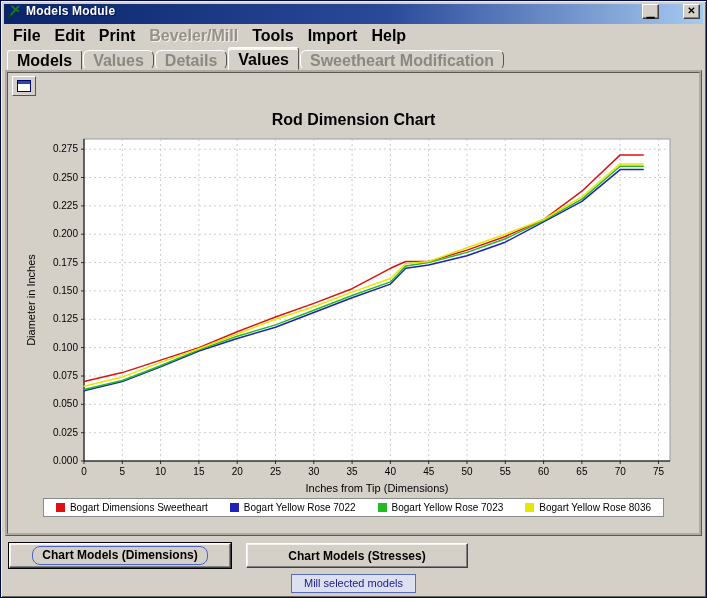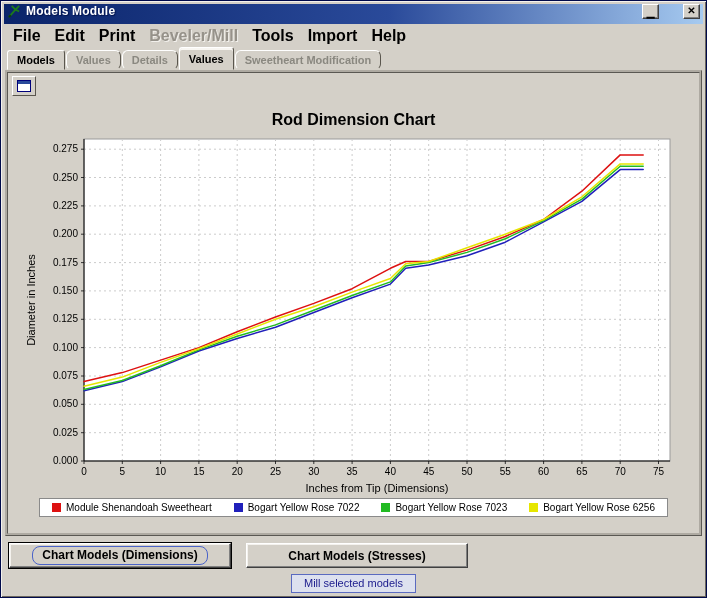--- a/index.html
+++ b/index.html
@@ -35,21 +35,21 @@
   }
   .tb-gap { width:16px; }
   .min-glyph { display:block; margin-top:4px; line-height:7px; }
   
   .menubar { display:flex; align-items:center; height:23px; padding:1px 2px; }
   .menu-item { padding:3px 7px; font-size:16px; font-weight:bold; color:#000; }
   .menu-item.disabled { color:#96928a; text-shadow:1px 1px 0 #f2f0ec; }
   
   .tabbar { display:flex; align-items:flex-end; height:23px; padding:0 0 0 3px; }
   .tab {
-    padding:3px 9px 3px; font-size:11px; font-weight:bold; color:#000;
+    padding:3px 9px 3px; font-size:16px; font-weight:bold; color:#000;
     background:#d4d0c8; margin-right:1px;
     border:1px solid; border-color:#fff #5a564e #d4d0c8 #fff;
     border-radius:3px 3px 0 0; height:20px; line-height:13px;
   }
   .tab.selected { height:23px; padding-top:5px; box-shadow:inset 0 2px 0 #f8f6f2; }
   .tab.disabled { color:#8a8880;border-radius:6px; }
   
   .main-panel {
     height:466px; margin:0 1px;
     background:#d4d0c8;
@@ -230,33 +230,33 @@
           <polyline points="62,250.6 100.3,241.6 138.6,229.1 176.9,216.6 215.2,200.7 253.5,186 291.8,172.4 330.1,157.7 368.4,137.3 383.7,130.5 406.7,130.5 445,119.1 483.3,105.5 521.6,88.5 559.9,60.2 598.2,23.9 621.2,23.9" fill="none" stroke="#dd1111" stroke-width="1.5" stroke-linejoin="round" stroke-linecap="round"></polyline>
           <polyline points="62,259.7 100.3,250.6 138.6,235.9 176.9,220 215.2,207.5 253.5,196.2 291.8,181.5 330.1,166.7 368.4,153.1 383.7,137.3 406.7,133.9 445,124.8 483.3,111.2 521.6,90.8 559.9,70.4 598.2,38.6 621.2,38.6" fill="none" stroke="#2020bb" stroke-width="1.5" stroke-linejoin="round" stroke-linecap="round"></polyline>
           <polyline points="62,258.6 100.3,249.5 138.6,234.8 176.9,218.9 215.2,205.3 253.5,193.9 291.8,179.2 330.1,164.5 368.4,150.9 383.7,135 406.7,131.6 445,121.4 483.3,107.8 521.6,89.6 559.9,68.1 598.2,35.2 621.2,35.2" fill="none" stroke="#22bb22" stroke-width="1.5" stroke-linejoin="round" stroke-linecap="round"></polyline>
           <polyline points="62,255.2 100.3,246.1 138.6,231.4 176.9,217.8 215.2,203 253.5,188.3 291.8,175.8 330.1,161.1 368.4,147.5 383.7,132.7 406.7,130.5 445,116.8 483.3,103.2 521.6,88.5 559.9,65.8 598.2,32.9 621.2,32.9" fill="none" stroke="#e6e600" stroke-width="1.5" stroke-linejoin="round" stroke-linecap="round"></polyline>
           <text x="355" y="361" text-anchor="middle" font-size="11" fill="#000000">Inches from Tip (Dimensions)</text>
           <text x="13" y="169" text-anchor="middle" font-size="11" fill="#000000" transform="rotate(-90 13 169)">Diameter in Inches</text>
         </svg>
       <div class="legend">
         <span class="legend-item">
           <span class="swatch" style="background: rgb(221, 17, 17);"></span>
-          <span>Module Shenandoah Sweetheart</span>
+          <span>Bogart Dimensions Sweetheart</span>
         </span>
         <span class="legend-item">
           <span class="swatch" style="background: rgb(32, 32, 187);"></span>
           <span>Bogart Yellow Rose 7022</span>
         </span>
         <span class="legend-item">
           <span class="swatch" style="background: rgb(34, 187, 34);"></span>
           <span>Bogart Yellow Rose 7023</span>
         </span>
         <span class="legend-item">
           <span class="swatch" style="background: rgb(230, 230, 0);"></span>
-          <span>Bogart Yellow Rose 6256</span>
+          <span>Bogart Yellow Rose 8036</span>
         </span>
       </div>
     </div>
   </div>
 
   <div class="buttons-row">
     <button class="push-btn default">
       <span class="focus-ring">Chart Models (Dimensions)</span>
     </button>
     <button class="push-btn">Chart Models (Stresses)</button>

